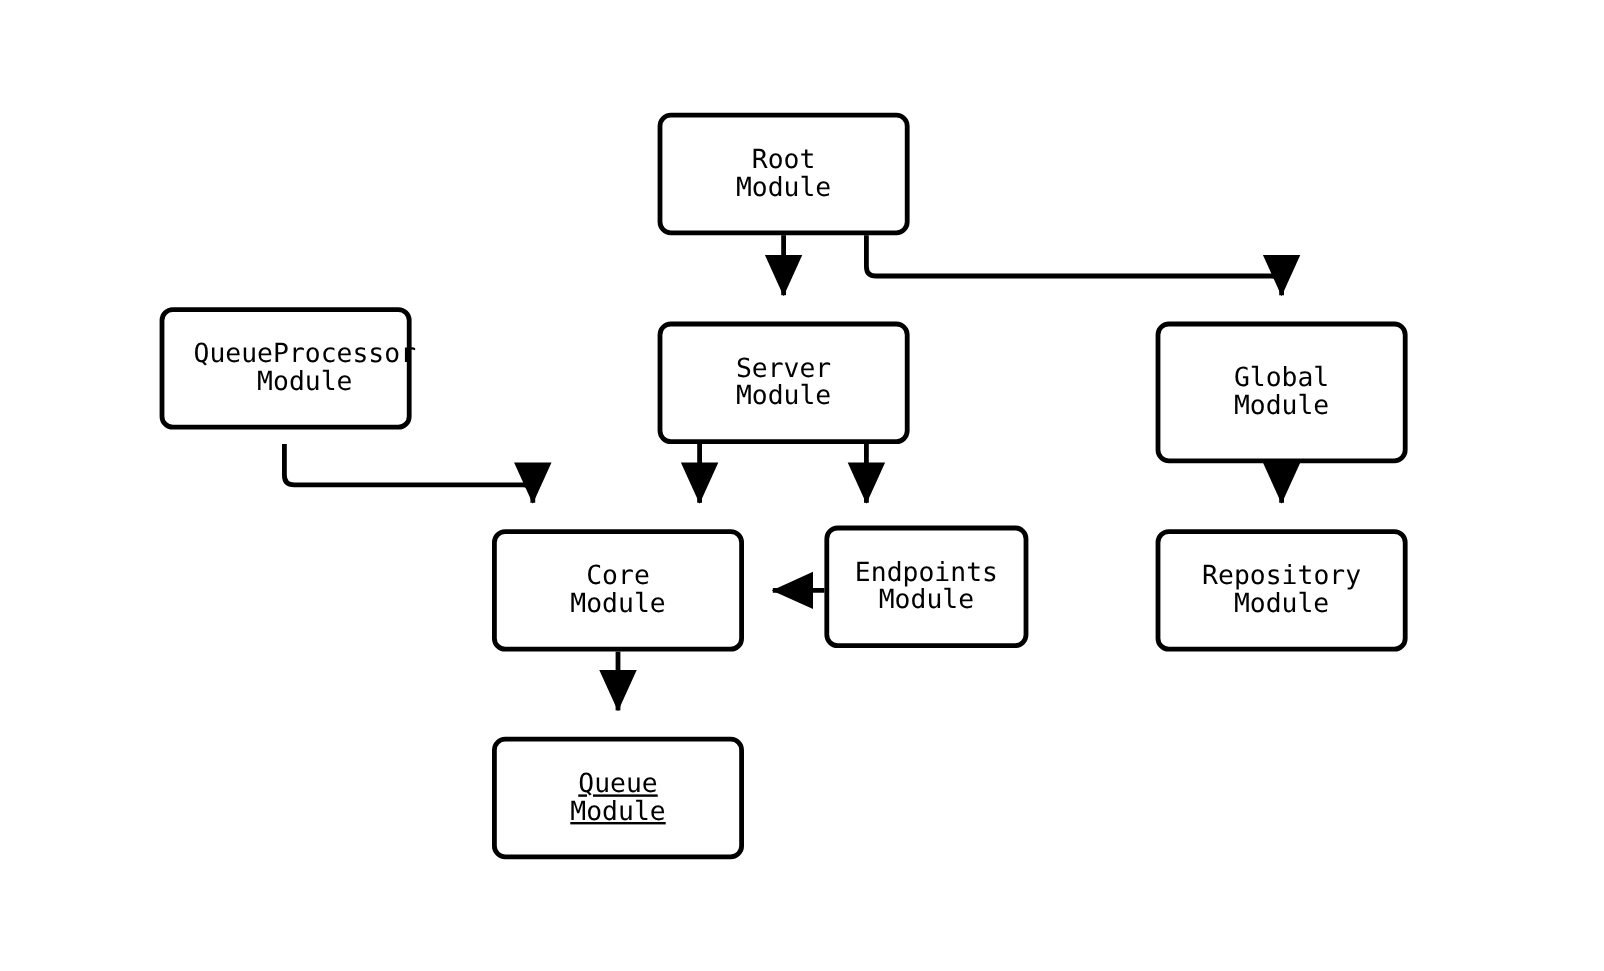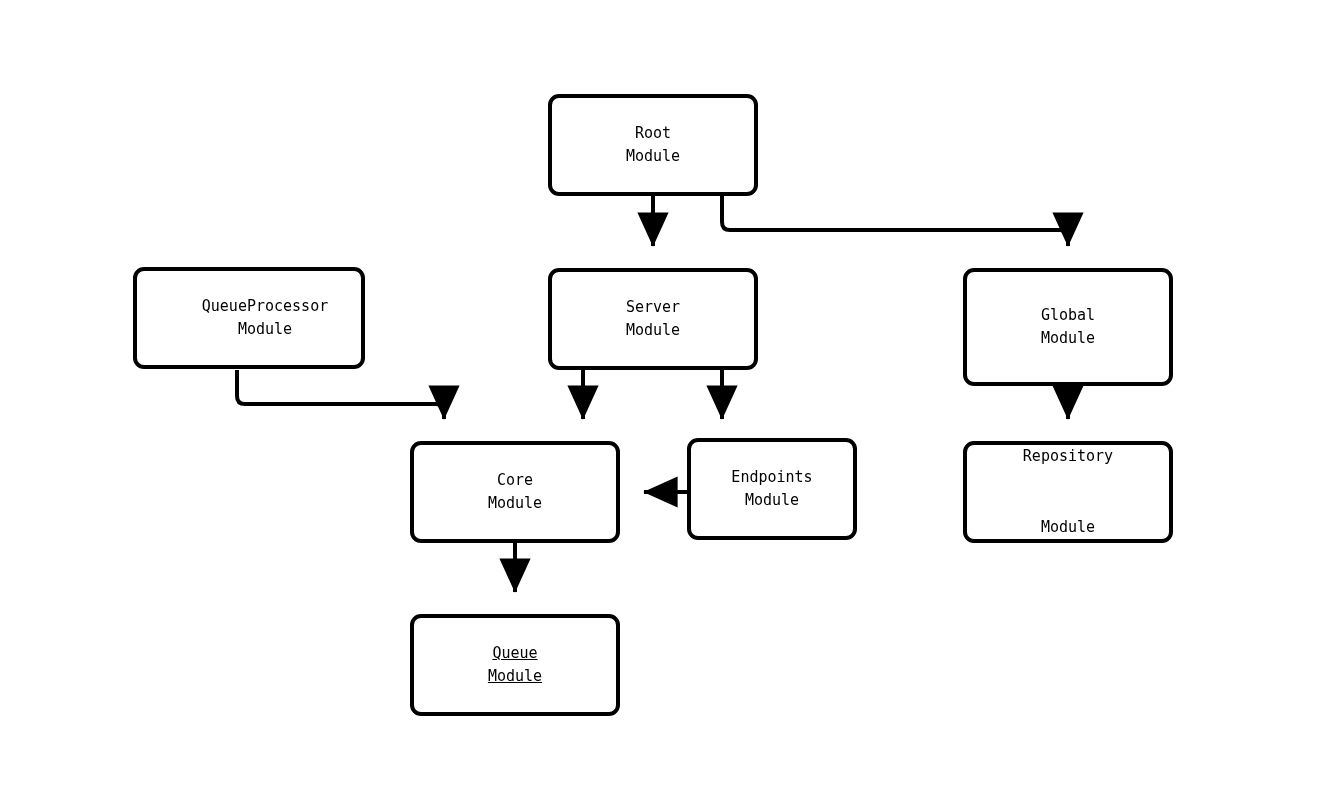--- a/index.html
+++ b/index.html
@@ -36,21 +36,21 @@
     border-radius: 11px;
     display: flex;
     flex-direction: column;
     align-items: center;
     justify-content: center;
     z-index: 2;
   }
   .node-label {
     color: #000000;
     font-family: "DejaVu Sans Mono", "Liberation Mono", monospace;
-    font-size: 15px;
+    font-size: 22px;
     line-height: 23px;
     letter-spacing: 0px;
     text-align: center;
     white-space: pre;
   }
 </style>
 </head>
 <body>
 
 <div id="diagram-canvas">
@@ -80,21 +80,21 @@
 
       <path d="M 515 543 L 515 592" marker-end="url(#arrowhead)"></path>
     </g>
   </svg>
 
   <div class="node" style="left:548px; top:94px; width:210px; height:102px;">
     <div class="node-label">Root</div>
     <div class="node-label">Module</div>
   </div>
 
-  <div class="node" style="left:133px; top:267px; width:232px; height:102px;padding-left:32px;">
+  <div class="node" style="left:133px; top:256px; width:210px; height:102px;padding-left:32px;">
     <div class="node-label">QueueProcessor</div>
     <div class="node-label">Module</div>
   </div>
 
   <div class="node" style="left:548px; top:268px; width:210px; height:102px;">
     <div class="node-label">Server</div>
     <div class="node-label">Module</div>
   </div>
 
   <div class="node" style="left:963px; top:268px; width:210px; height:118px;">
@@ -105,21 +105,21 @@
   <div class="node" style="left:410px; top:441px; width:210px; height:102px;">
     <div class="node-label">Core</div>
     <div class="node-label">Module</div>
   </div>
 
   <div class="node" style="left:687px; top:438px; width:170px; height:102px;">
     <div class="node-label">Endpoints</div>
     <div class="node-label">Module</div>
   </div>
 
-  <div class="node" style="left:963px; top:441px; width:210px; height:102px;justify-content:space-between;">
+  <div class="node" style="left:963px; top:441px; width:210px; height:102px;">
     <div class="node-label">Repository</div>
     <div class="node-label">Module</div>
   </div>
 
   <div class="node" style="left:410px; top:614px; width:210px; height:102px;text-decoration:underline;">
     <div class="node-label">Queue</div>
     <div class="node-label">Module</div>
   </div>
 
 </div>

